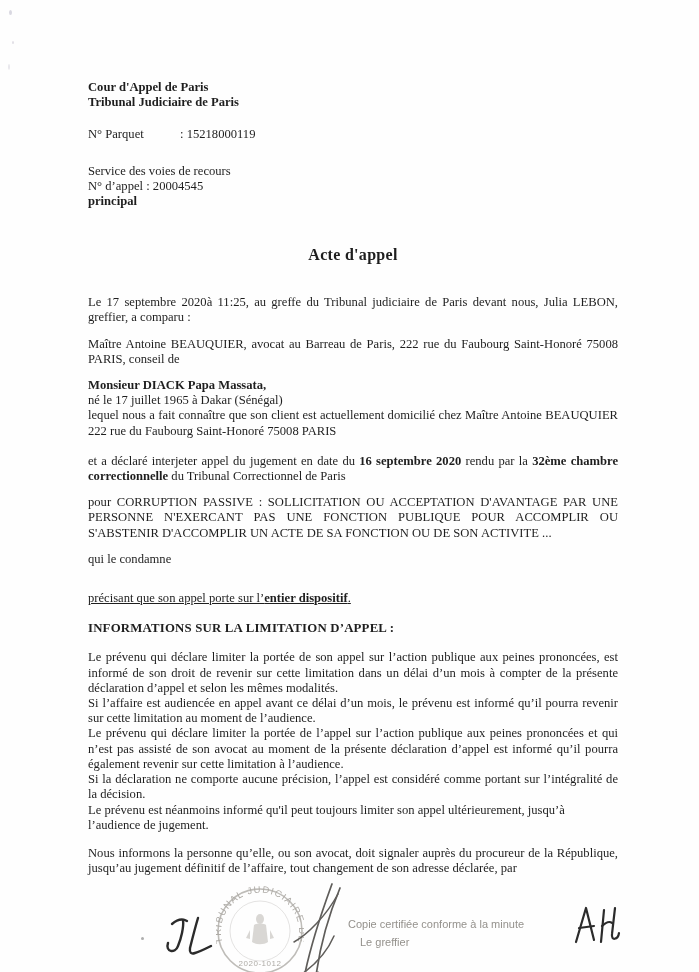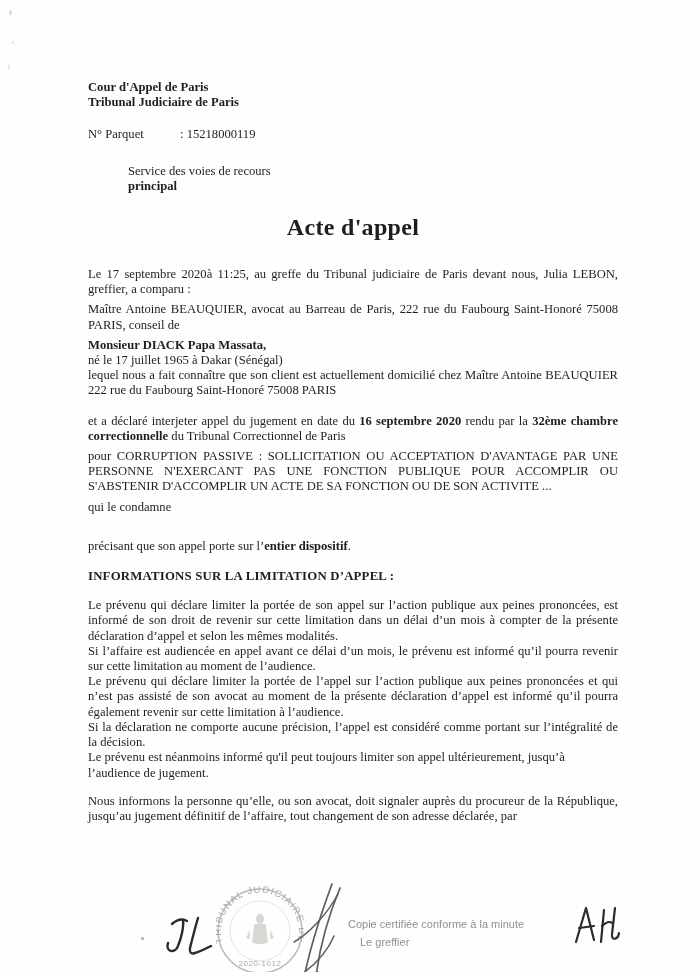--- a/index.html
+++ b/index.html
@@ -28,35 +28,35 @@
   
   .speck { position: absolute; border-radius: 50%; }
   .speck.s1 { left: 9px;  top: 10px; width: 3px; height: 5px; background: #c9c7d4; opacity: .7; }
   .speck.s2 { left: 12px; top: 41px; width: 2px; height: 3px; background: #d4d2dc; opacity: .7; }
   .speck.s3 { left: 8px;  top: 64px; width: 2px; height: 6px; background: #d9d7e0; opacity: .6; }
   .speck.s4 { left: 141px; top: 937px; width: 3px; height: 3px; background: #6b6b6b; opacity: .55; }
 
   .doc-header { margin-top: 80px; }
   .parquet-row { margin-top: 17px; }
   .parquet-label { display: inline-block; min-width: 92px; }
-  .service-block { margin-top: 21px; margin-left: 40px; }
+  .service-block { margin-top: 21px; }
 
   .title {
-    margin-top: 19px;
-    font-size: 24px;
+    margin-top: 32px;
+    font-size: 16px;
     line-height: 28px;
     font-weight: bold;
     text-align: center;
     letter-spacing: 0.3px;
   }
 
-  .para { margin-top: 5px; }
+  .para { margin-top: 11px; }
   .para.first { margin-top: 26px; }
   .para.gap-lg { margin-top: 15px; }
-  .para.gap-md { margin-top: 24px; }
+  .para.gap-md { margin-top: 24px; text-decoration: underline; }
 
   .section-heading {
     margin-top: 15px;
     font-size: 12.8px;
     font-weight: bold;
     letter-spacing: 0.2px;
   }
   .limitation { margin-top: 14px; }
   .notice { margin-top: 13px; }
 
@@ -93,20 +93,21 @@
   <div class="content">
 
     <div class="doc-header">
       <div class="bold">Cour d'Appel de Paris</div>
       <div class="bold">Tribunal Judiciaire de Paris</div>
       <div class="parquet-row">
         <span class="parquet-label">N° Parquet</span><span>: 15218000119</span>
       </div>
       <div class="service-block">
         <div>Service des voies de recours</div>
+        <div>N° d’appel : 20004545</div>
         <div class="bold">principal</div>
       </div>
     </div>
 
     <h1 class="title">Acte d'appel</h1>
 
     <p class="para first justify">Le 17 septembre 2020à 11:25, au greffe du Tribunal judiciaire de Paris devant nous, Julia LEBON, greffier, a comparu :</p>
 
     <p class="para justify">Maître Antoine BEAUQUIER, avocat au Barreau de Paris, 222 rue du Faubourg Saint-Honoré 75008 PARIS, conseil de</p>
 

